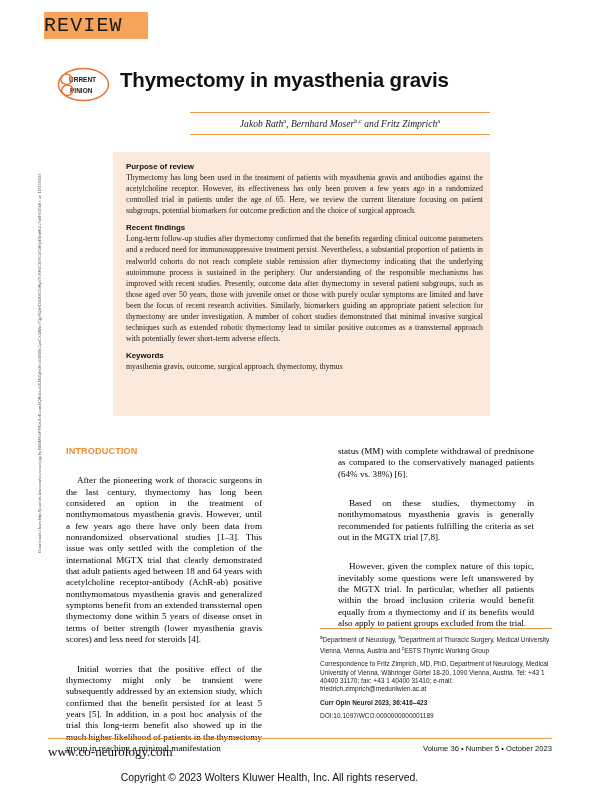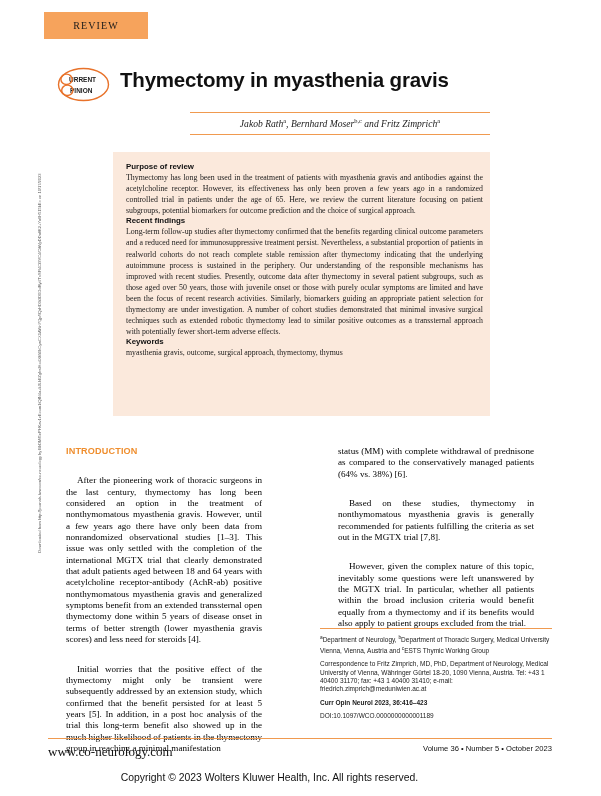--- a/index.html
+++ b/index.html
@@ -45,25 +45,24 @@
   .review-banner {
     position: absolute;
     left: 44px;
     top: 12px;
     width: 104px;
     height: 27px;
     background: #f6a35c;
   }
   .review-banner span {
     display: block;
-    font-family: Liberation Serif, serif;
-    font-size: 10px;
+    font-family: Liberation Mono, monospace;
+    font-size: 20px;
     letter-spacing: 1.1px;
     color: #1a1a1a;
-    text-align: center;
     line-height: 27px;
   }
   
   .logo {
     position: absolute;
     left: 57px;
     top: 67px;
     width: 53px;
     height: 35px;
   }
@@ -117,21 +116,21 @@
     box-sizing: border-box;
     padding: 10px 7px 8px 13px;
   }
   .abs-h {
     font-family: "Liberation Sans", sans-serif;
     font-weight: bold;
     font-size: 7.9px;
     color: #111;
     margin: 0 0 1px 0;
   }
-  .abs-h.spaced { }
+  .abs-h.spaced { margin-top: 7px; }
   .abs-p {
     font-family: Liberation Serif, serif;
     font-size: 7.85px;
     line-height: 11.1px;
     color: #1a1a1a;
     margin: 0;
     text-align: justify;
   }
   
   .col {

